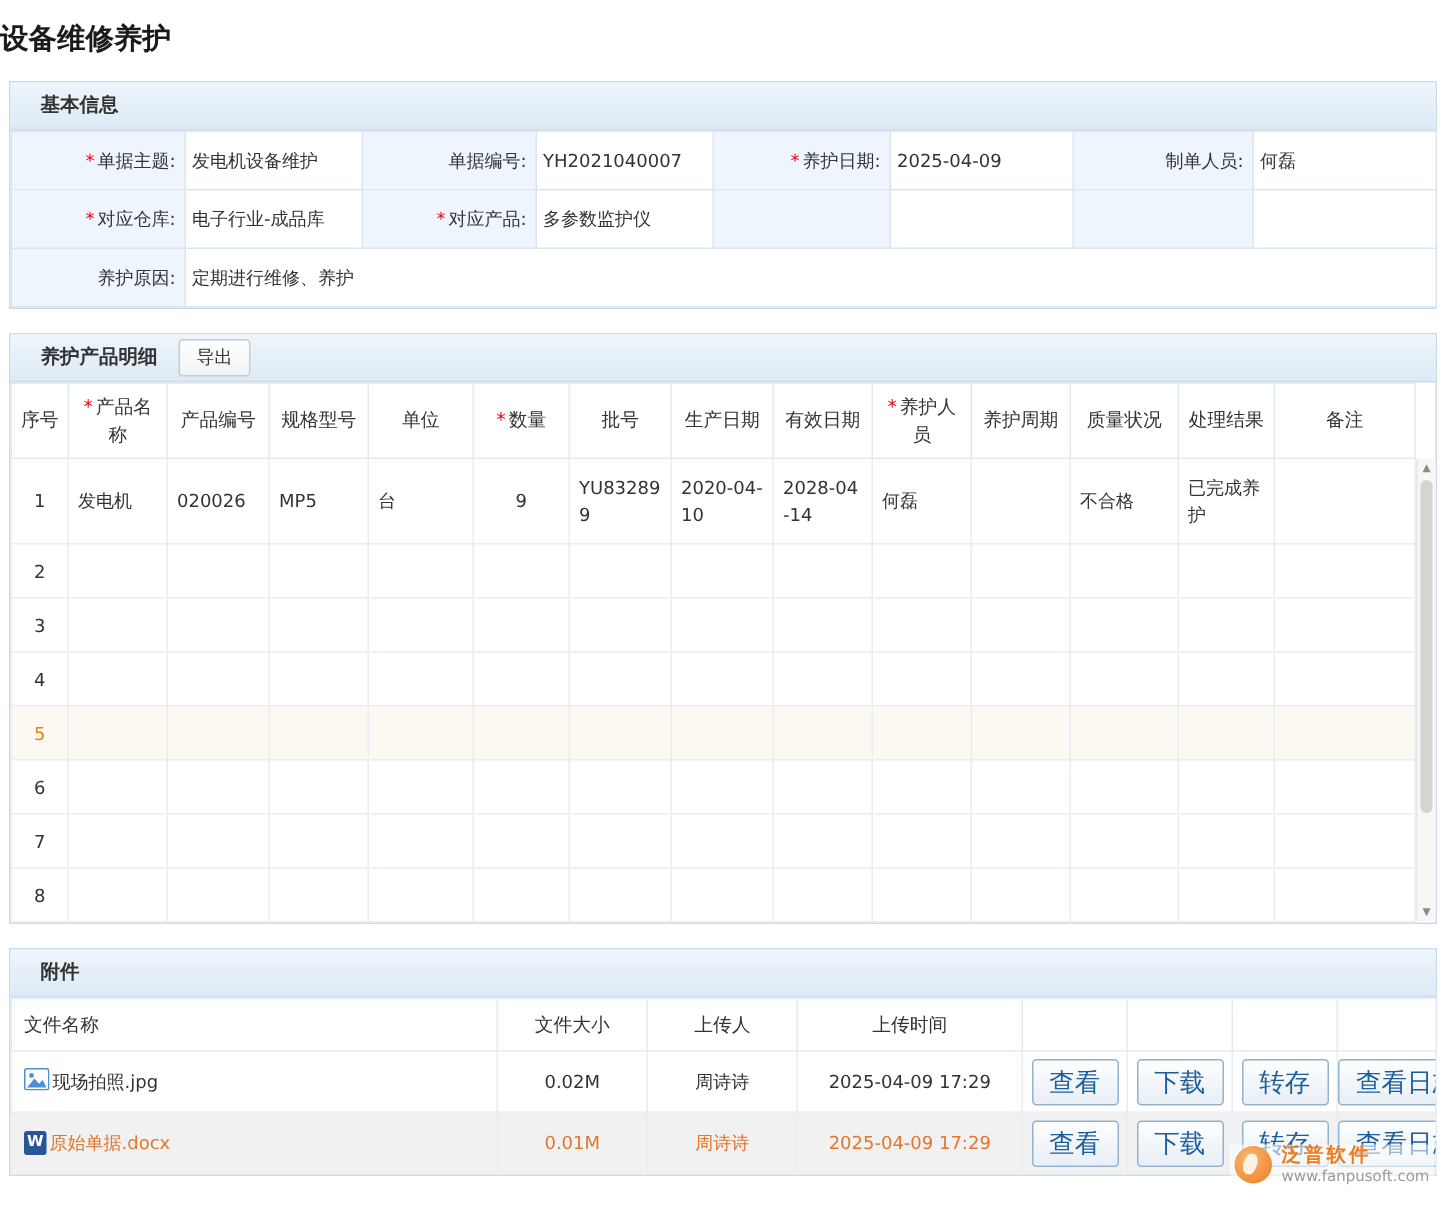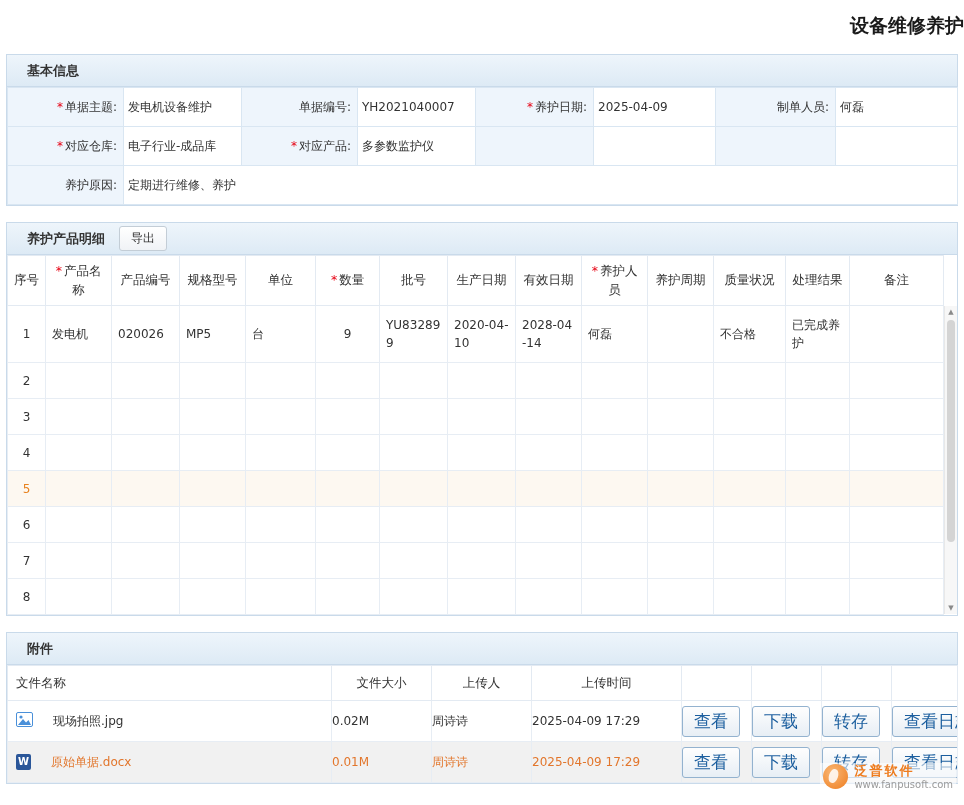--- a/index.html
+++ b/index.html
@@ -1,21 +1,21 @@
 <!DOCTYPE html>
 <html><head>
 <meta charset="utf-8">
 <style>
   * { box-sizing: border-box; margin: 0; padding: 0; }
   html,body { width: 964px; background:#fff; }
   body {
     font-family: "DejaVu Sans", "Liberation Sans", sans-serif;
     font-size: 12px; color: #333; position: relative; height: 805px; overflow: hidden;
   }
-  .page-title { text-align:right; font-size:19px; font-weight:bold; color:#1a1a1a; padding:13px 0 15px; }
+  .page-title { text-align:left; font-size:19px; font-weight:bold; color:#1a1a1a; padding:13px 0 15px; }
   .panel { margin: 0 6px 16px; border:1px solid #c9daea; background:#fff; }
   .sec {
     height:32px; line-height:31px; padding:0 20px;
     background:linear-gradient(#eef5fb,#ddeaf5);
     border-bottom:1px solid #c9daea;
     font-weight:bold; font-size:13px; color:#333;
     display:flex; align-items:center; gap:14px;
   }
   table { border-collapse:collapse; table-layout:fixed; width:100%; }
   
@@ -45,23 +45,23 @@
   }
   
   .vscroll { position:absolute; top:51px; right:0; bottom:1px; width:13px; background:#f7f7f7; border-left:1px solid #e8e8e8; }
   .vs-arrow { position:absolute; left:0; width:100%; text-align:center; font-size:7px; color:#8a8a8a; height:12px; line-height:12px; cursor:pointer; }
   .vs-up { top:0; }
   .vs-down { bottom:0; }
   .vs-thumb { position:absolute; top:14px; left:2px; width:8px; height:222px; background:#d4d4d4; border-radius:4px; cursor:pointer; }
   
   .att th { border:1px solid #e3eaf2; font-weight:normal; height:35px; font-size:12.5px; color:#333; background:#fff; text-align:center; overflow:hidden; }
   .att th.l { text-align:left; padding-left:8px; }
-  .att td { border:1px solid #e7edf4; height:41px; text-align:left; overflow:hidden; white-space:nowrap; }
+  .att td { border:1px solid #e7edf4; height:41px; text-align:center; overflow:hidden; white-space:nowrap; }
   .att td.file { text-align:left; padding-left:8px; }
-  .filecell { display:flex; align-items:center; gap:20px; }
+  .filecell { display:flex; align-items:center; gap:2px; }
   .att tr.sel td { background:#f1f1f1; color:#e2762c; }
   .btn {
     display:inline-block; padding:3px 11px; border:1px solid #93b2cf; border-radius:3px;
     background:linear-gradient(#fefefe,#e7eef5); color:#1b5e9e; font-size:17px;
     white-space:nowrap; cursor:pointer;
   }
   .word-ic { display:inline-block; width:15px; height:16px; background:#2a5699; color:#fff;
     font-size:10px; font-weight:bold; text-align:center; line-height:16px; border-radius:2px; flex:0 0 auto; }
   .img-ic { flex:0 0 auto; display:inline-block; }
   

